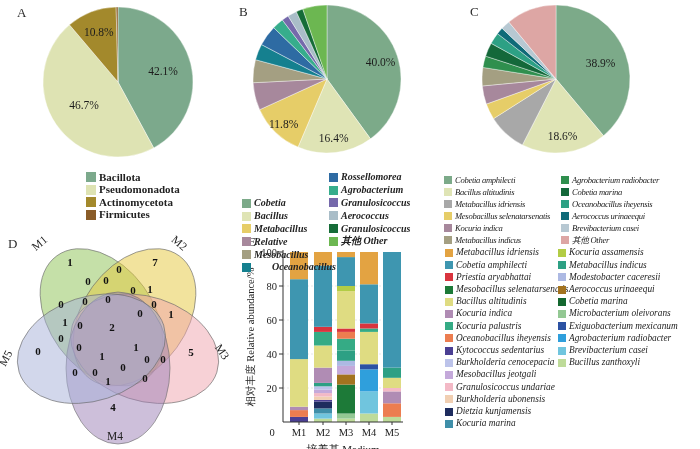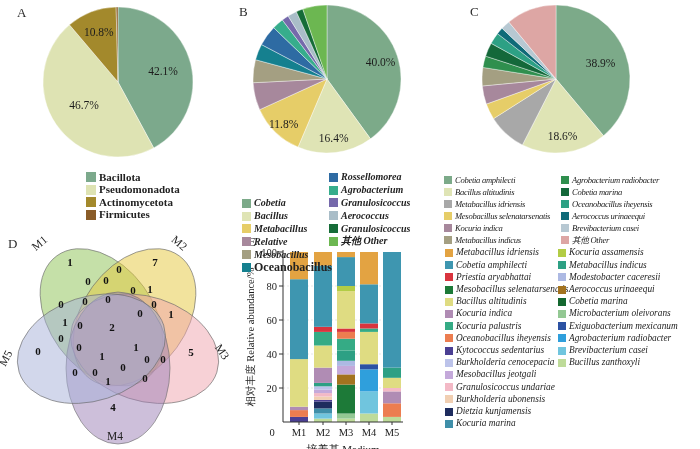--- a/index.html
+++ b/index.html
@@ -218,21 +218,21 @@
           <span>Metabacillus</span>
         </div>
         <div class="legend-row" style="height: 12.8px; font-size: 10px; font-weight: bold; font-style: italic;">
           <span class="swatch" style="width: 9px; height: 9px; background: rgb(167, 136, 156);"></span>
           <span>Relative</span>
         </div>
         <div class="legend-row" style="height: 12.8px; font-size: 10px; font-weight: bold; font-style: italic;">
           <span class="swatch" style="width: 9px; height: 9px; background: rgb(164, 159, 130);"></span>
           <span>Mesobacillus</span>
         </div>
-        <div class="legend-row" style="height: 12.8px; font-size: 12px; font-weight: bold; ">
+        <div class="legend-row" style="height: 12.8px; font-size: 10px; font-weight: bold; font-style: italic; gap: 18px;">
           <span class="swatch" style="width: 9px; height: 9px; background: rgb(21, 128, 143);"></span>
           <span>Oceanobacillus</span>
         </div>
       </div>
       <div class="legend-col" style="left: 329px; top: 171px;">
         <div class="legend-row" style="height: 12.8px; font-size: 10px; font-weight: bold; font-style: italic;">
           <span class="swatch" style="width: 9px; height: 9px; background: rgb(46, 107, 163);"></span>
           <span>Rossellomorea</span>
         </div>
         <div class="legend-row" style="height: 12.8px; font-size: 10px; font-weight: bold; font-style: italic;">

